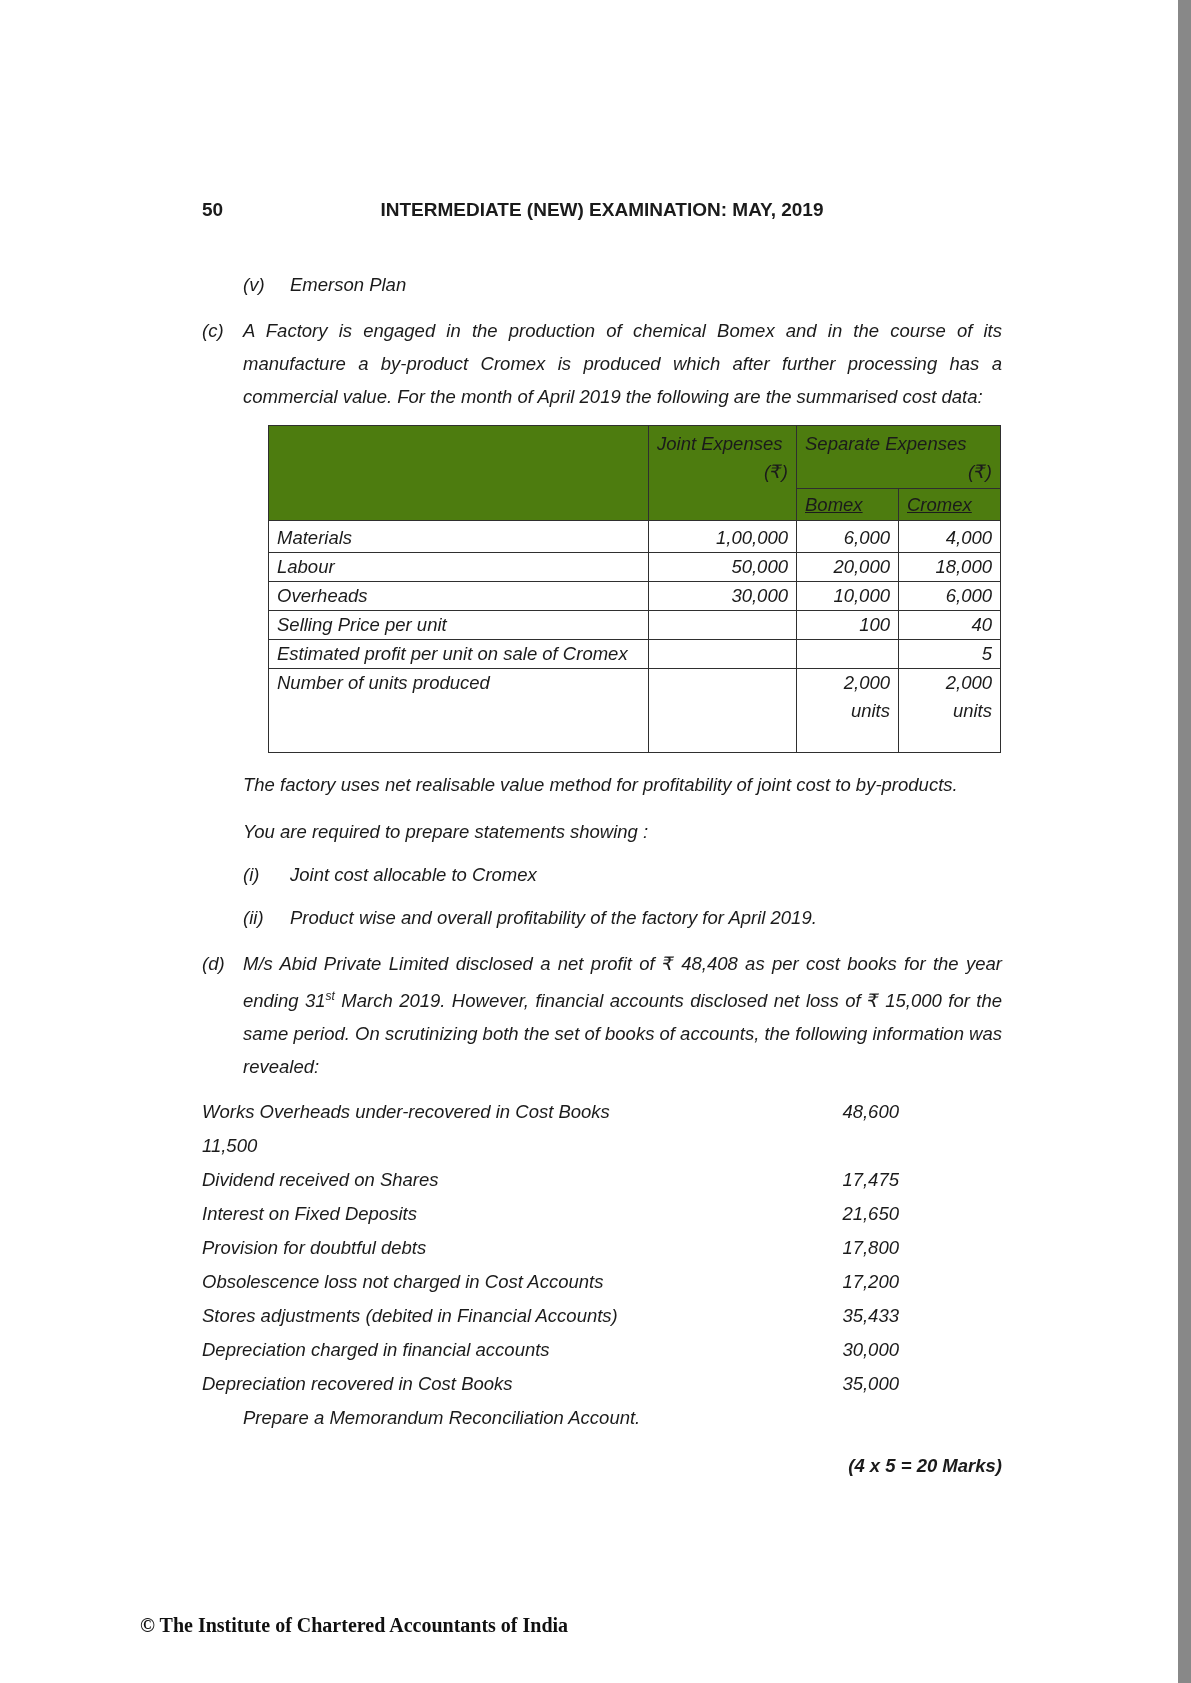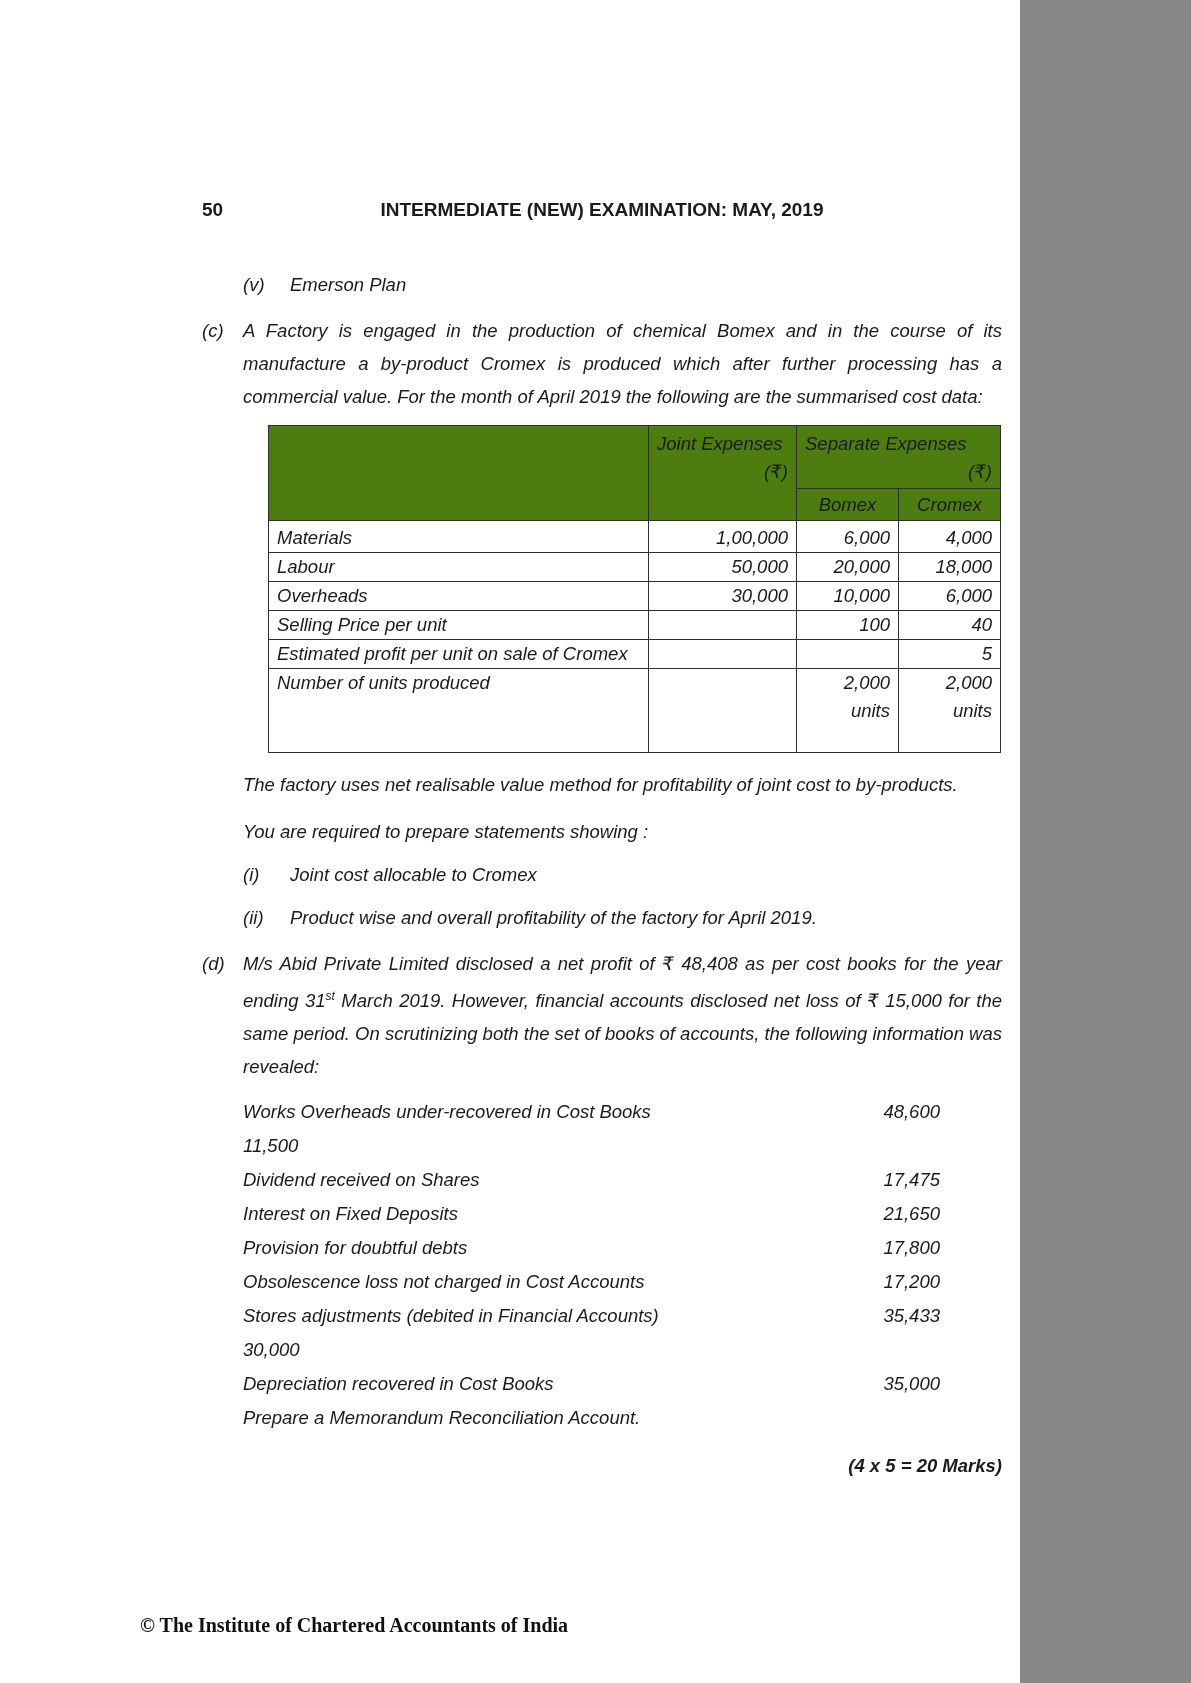--- a/index.html
+++ b/index.html
@@ -1,18 +1,18 @@
 <!DOCTYPE html>
 <html><head>
 <meta charset="utf-8">
 <style>
   html,body { margin:0; padding:0; background:#888; }
   .page {
     position:relative;
-    width:1020px; height:1683px;
+    width:1178px; height:1683px;
     background:#ffffff;
     font-family:"Liberation Sans","DejaVu Sans",sans-serif;
     font-style:italic;
     color:#1b1b1b;
     overflow:hidden;
   }
   .content { position:absolute; left:202px; top:198px; width:800px; font-size:18.5px; line-height:33px; }
 
   .header { position:relative; font-style:normal; font-weight:bold; font-size:19px; line-height:24px; text-align:center; }
   .page-num { position:absolute; left:0; top:0; }
@@ -28,33 +28,33 @@
 
   table.cost-table {
     border-collapse:collapse; table-layout:fixed;
     width:732px; margin:12px 0 0 66px;
     font-size:18.5px;
   }
   table.cost-table td { border:1.5px solid #2f2f2f; padding:0 8px; vertical-align:top; }
   tr.hd td { background:#4d7c0f; }
   .h1 { line-height:28px; padding-top:4px; }
   .h2 { line-height:27px; text-align:right; padding-bottom:3px; }
-  td.subhd { text-align:center; line-height:31px; }
+  td.subhd { text-align:left; line-height:31px;text-decoration:underline; }
   td.lab { text-align:left; }
   td.num { text-align:right; }
   tr.data td { line-height:28px; }
   tr.data.first td { padding-top:3px; }
   tr.data.last td { padding-bottom:27px; }
   .unit-line { display:block; }
 
   .note { margin-left:41px; margin-top:15px; }
   .req { margin-left:41px; margin-top:14px; }
   .sub-q { margin-top:10px; }
 
-  .ditem { display:flex; justify-content:space-between; align-items:flex-start; margin-left:41px; width:697px; line-height:34px; }
+  .ditem { display:flex; justify-content:space-between; align-items:flex-start; width:697px; line-height:34px; }
   .ditems { margin-top:12px; }
   .prepare { margin-left:41px; line-height:34px; }
 
   .marks { text-align:right; font-weight:bold; margin-top:14px; }
 
   .footer {
     position:absolute; left:140px; top:1614px;
     font-family:"Liberation Serif","DejaVu Serif",serif;
     font-style:normal; font-weight:bold; font-size:20px; color:#101010;
   }
@@ -184,20 +184,21 @@
       </div>
       <div class="ditem">
         <span>Obsolescence loss not charged in Cost Accounts</span>
         <span>17,200</span>
       </div>
       <div class="ditem">
         <span>Stores adjustments (debited in Financial Accounts)</span>
         <span>35,433</span>
       </div>
       <div class="ditem">
+        <span>Depreciation charged in financial accounts</span>
         <span>30,000</span>
       </div>
       <div class="ditem">
         <span>Depreciation recovered in Cost Books</span>
         <span>35,000</span>
       </div>
       <div class="prepare">Prepare a Memorandum Reconciliation Account.</div>
     </div>
 
     <div class="marks">(4 x 5 = 20 Marks)</div>

